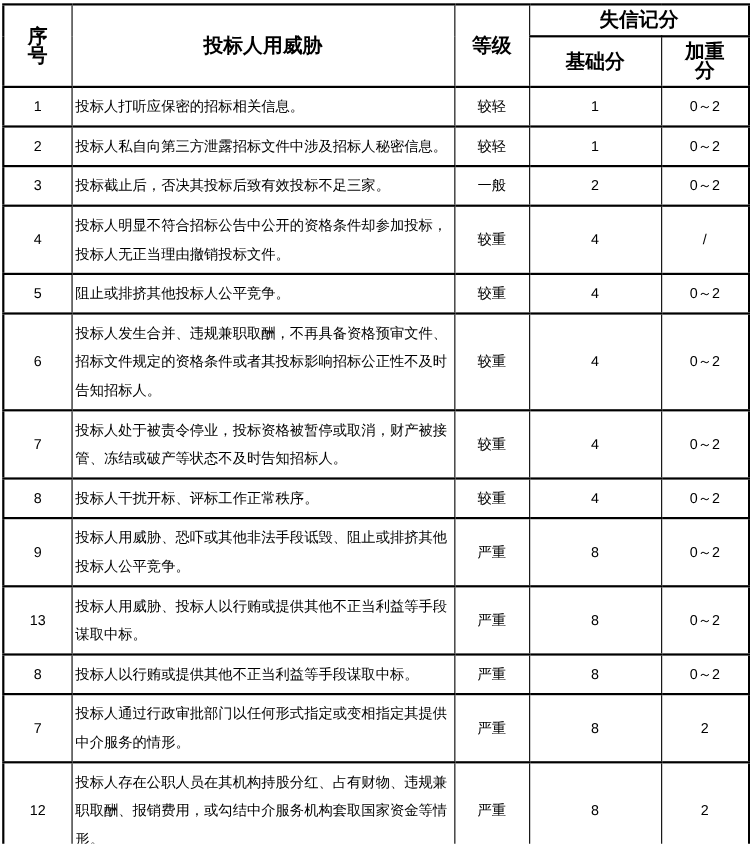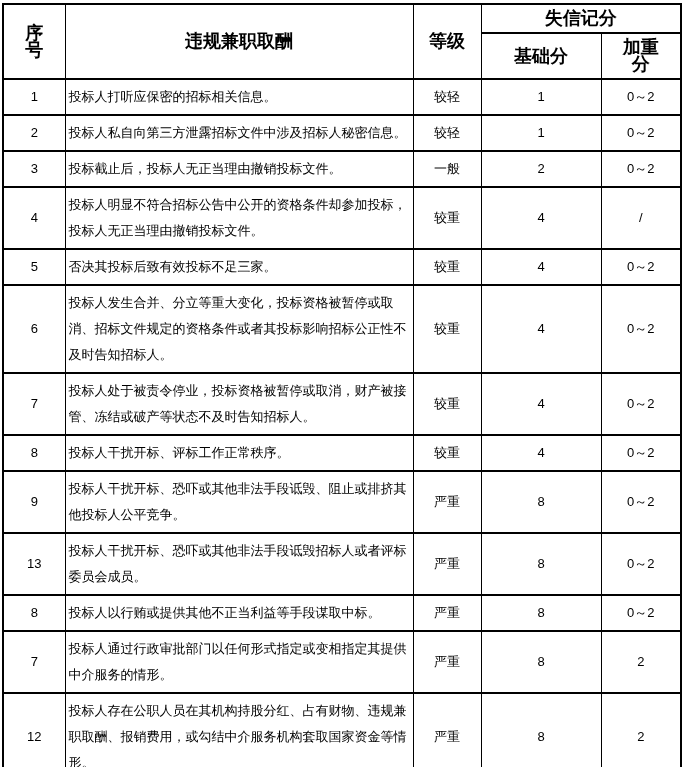--- a/index.html
+++ b/index.html
@@ -71,21 +71,21 @@
   <colgroup>
     <col style="width:62px">
     <col style="width:348px">
     <col style="width:68px">
     <col style="width:120px">
     <col style="width:80px">
   </colgroup>
   <thead>
     <tr>
       <th rowspan="2">序号</th>
-      <th rowspan="2">违规兼职取酬</th>
+      <th rowspan="2">投标人用威胁</th>
       <th rowspan="2">等级</th>
       <th colspan="2">失信记分</th>
     </tr>
     <tr>
       <th>基础分</th>
       <th>加重分</th>
     </tr>
   </thead>
   <tbody>
       <tr>
@@ -97,70 +97,70 @@
       </tr>
       <tr>
         <td class="cell-center">2</td>
         <td class="cell-desc">投标人私自向第三方泄露招标文件中涉及招标人秘密信息。</td>
         <td class="cell-center">较轻</td>
         <td class="cell-center">1</td>
         <td class="cell-center">0～2</td>
       </tr>
       <tr>
         <td class="cell-center">3</td>
-        <td class="cell-desc">投标截止后，投标人无正当理由撤销投标文件。</td>
+        <td class="cell-desc">投标截止后，否决其投标后致有效投标不足三家。</td>
         <td class="cell-center">一般</td>
         <td class="cell-center">2</td>
         <td class="cell-center">0～2</td>
       </tr>
       <tr>
         <td class="cell-center">4</td>
         <td class="cell-desc">投标人明显不符合招标公告中公开的资格条件却参加投标，投标人无正当理由撤销投标文件。</td>
         <td class="cell-center">较重</td>
         <td class="cell-center">4</td>
         <td class="cell-center">/</td>
       </tr>
       <tr>
         <td class="cell-center">5</td>
-        <td class="cell-desc">否决其投标后致有效投标不足三家。</td>
+        <td class="cell-desc">阻止或排挤其他投标人公平竞争。</td>
         <td class="cell-center">较重</td>
         <td class="cell-center">4</td>
         <td class="cell-center">0～2</td>
       </tr>
       <tr>
         <td class="cell-center">6</td>
-        <td class="cell-desc">投标人发生合并、分立等重大变化，投标资格被暂停或取消、招标文件规定的资格条件或者其投标影响招标公正性不及时告知招标人。</td>
+        <td class="cell-desc">投标人发生合并、违规兼职取酬，不再具备资格预审文件、招标文件规定的资格条件或者其投标影响招标公正性不及时告知招标人。</td>
         <td class="cell-center">较重</td>
         <td class="cell-center">4</td>
         <td class="cell-center">0～2</td>
       </tr>
       <tr>
         <td class="cell-center">7</td>
         <td class="cell-desc">投标人处于被责令停业，投标资格被暂停或取消，财产被接管、冻结或破产等状态不及时告知招标人。</td>
         <td class="cell-center">较重</td>
         <td class="cell-center">4</td>
         <td class="cell-center">0～2</td>
       </tr>
       <tr>
         <td class="cell-center">8</td>
         <td class="cell-desc">投标人干扰开标、评标工作正常秩序。</td>
         <td class="cell-center">较重</td>
         <td class="cell-center">4</td>
         <td class="cell-center">0～2</td>
       </tr>
       <tr>
         <td class="cell-center">9</td>
-        <td class="cell-desc">投标人干扰开标、恐吓或其他非法手段诋毁、阻止或排挤其他投标人公平竞争。</td>
+        <td class="cell-desc">投标人用威胁、恐吓或其他非法手段诋毁、阻止或排挤其他投标人公平竞争。</td>
         <td class="cell-center">严重</td>
         <td class="cell-center">8</td>
         <td class="cell-center">0～2</td>
       </tr>
       <tr>
         <td class="cell-center">13</td>
-        <td class="cell-desc">投标人干扰开标、恐吓或其他非法手段诋毁招标人或者评标委员会成员。</td>
+        <td class="cell-desc">投标人用威胁、投标人以行贿或提供其他不正当利益等手段谋取中标。</td>
         <td class="cell-center">严重</td>
         <td class="cell-center">8</td>
         <td class="cell-center">0～2</td>
       </tr>
       <tr>
         <td class="cell-center">8</td>
         <td class="cell-desc">投标人以行贿或提供其他不正当利益等手段谋取中标。</td>
         <td class="cell-center">严重</td>
         <td class="cell-center">8</td>
         <td class="cell-center">0～2</td>

